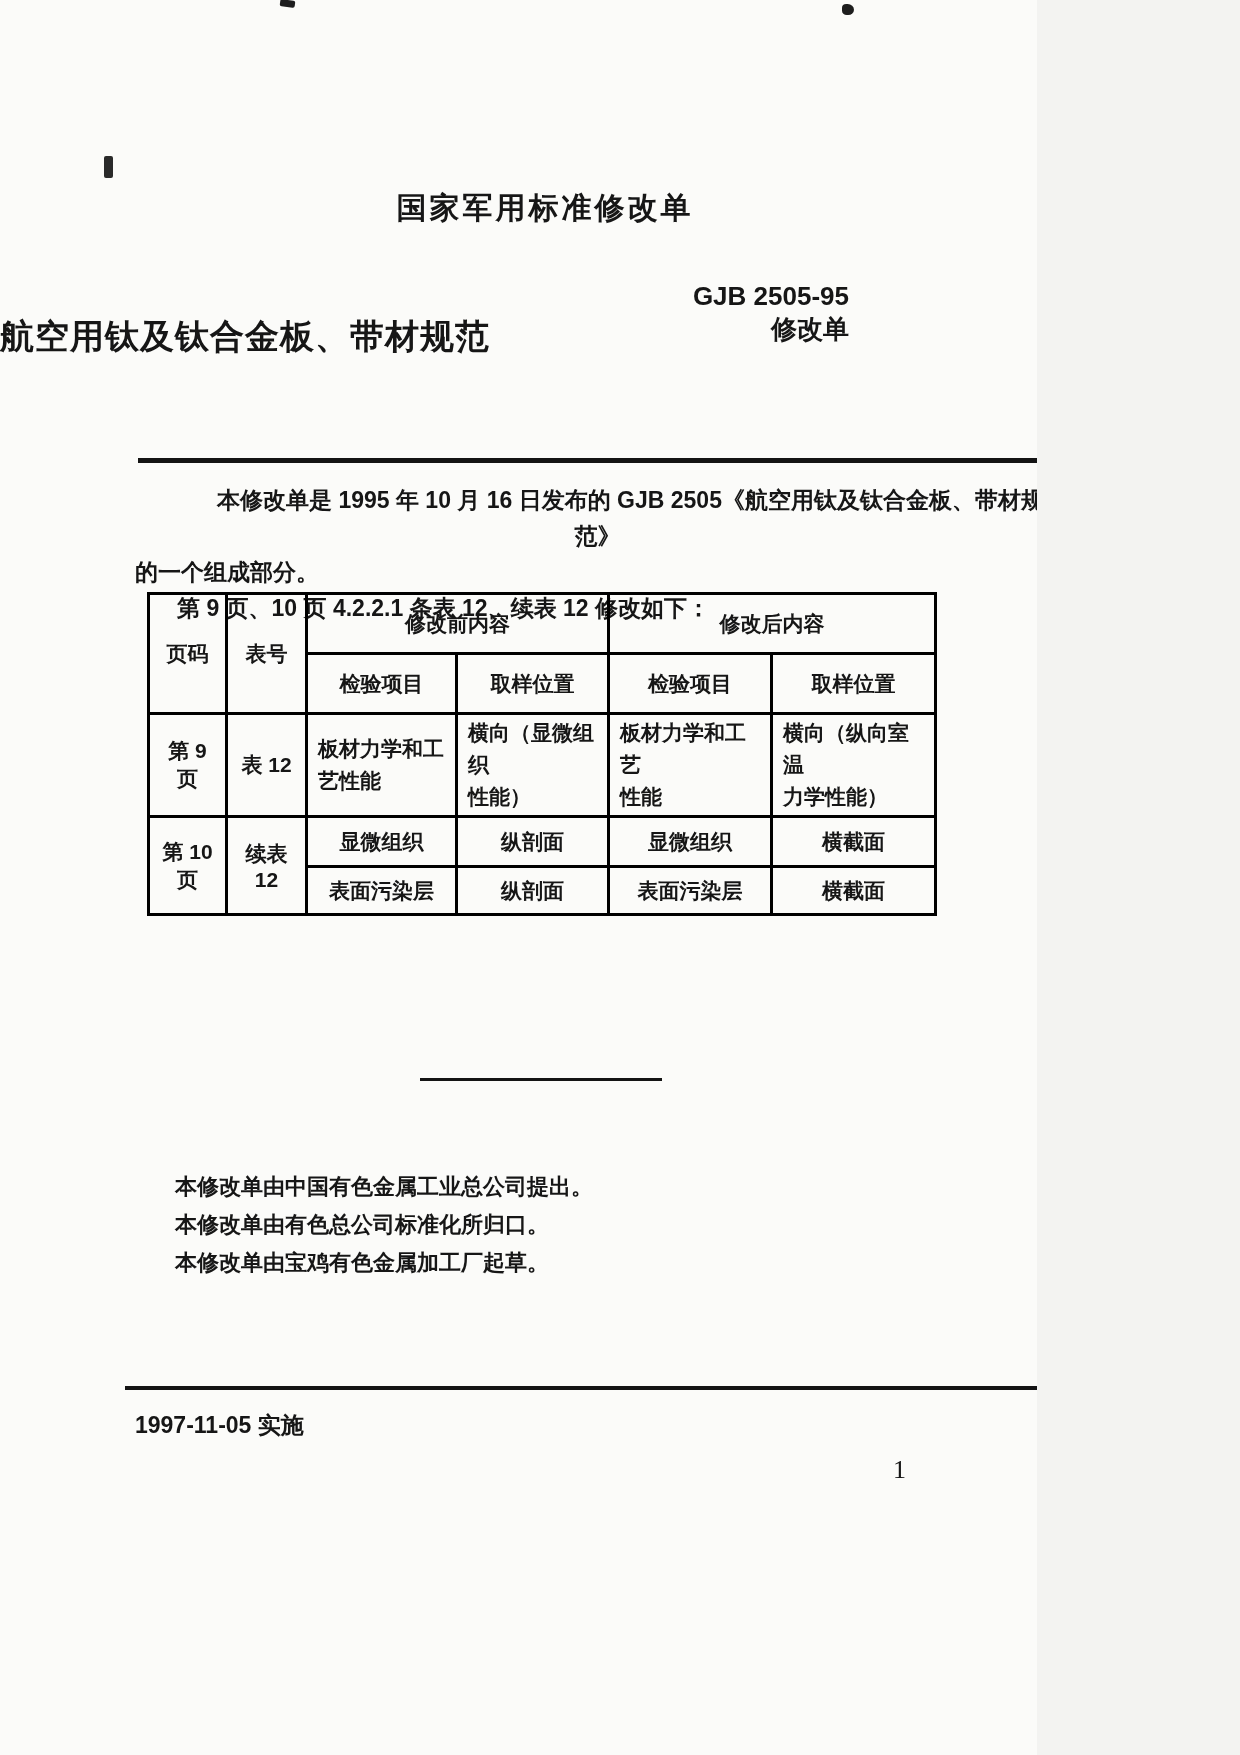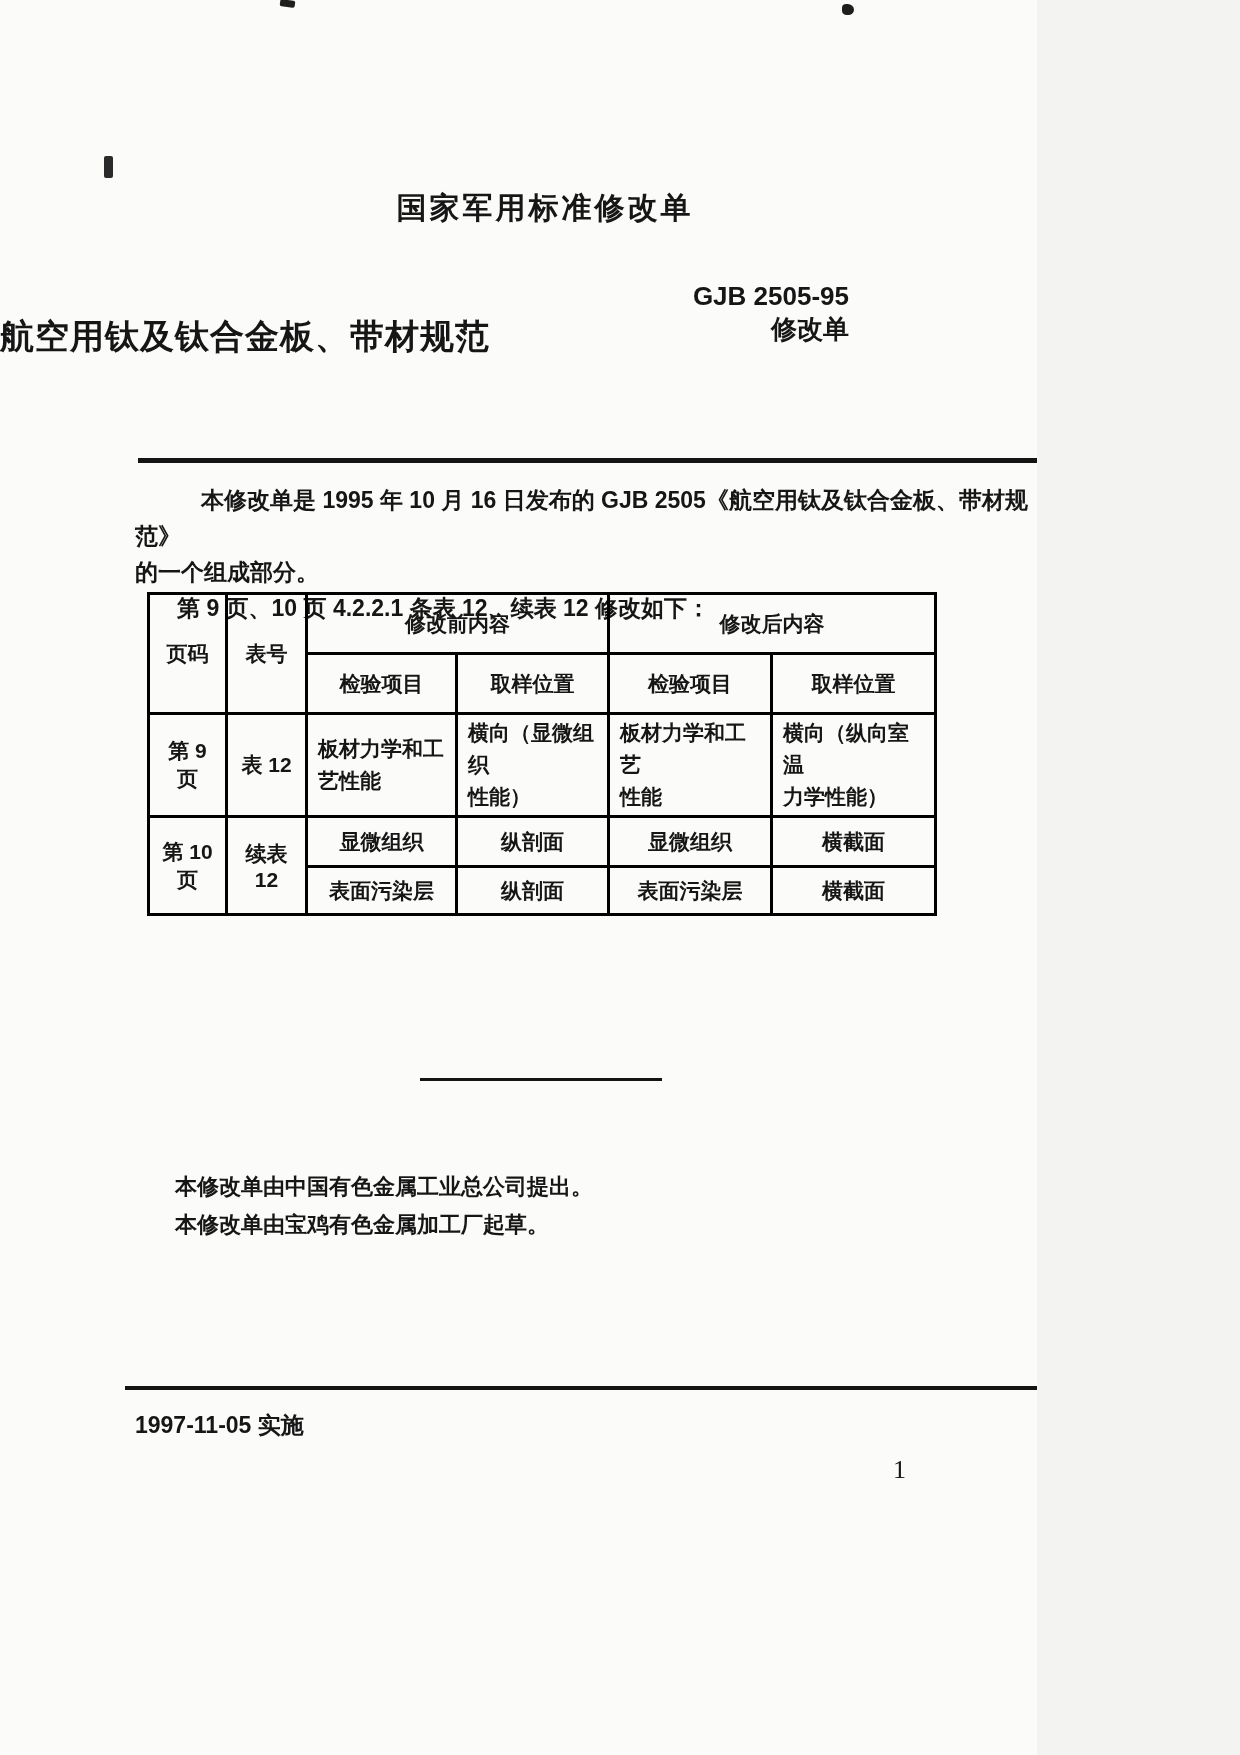--- a/index.html
+++ b/index.html
@@ -34,21 +34,21 @@
   .rule { position: absolute; background: #141414; }
   .rule-top    { left: 138px; top: 458px; width: 915px; height: 5px; }
   .rule-mid    { left: 420px; top: 1078px; width: 242px; height: 3px; }
   .rule-bottom { left: 125px; top: 1386px; width: 932px; height: 4px; }
 
   .intro {
     position: absolute; left: 135px; top: 482px; width: 925px;
     font-size: 23px; font-weight: 700; line-height: 36px;
   }
   .intro p { margin: 0; }
-  .indent-big { text-indent: 66px; }
+  .indent-big { text-indent: 66px; text-align: center; }
   .indent-sm  { text-indent: 42px; }
 
   table.mod-table {
     position: absolute; left: 147px; top: 592px;
     width: 787px; height: 296px;
     border-collapse: collapse; table-layout: fixed;
     font-size: 21px; font-weight: 700;
   }
   .mod-table td {
     border: 3px solid #000000;
@@ -152,20 +152,21 @@
         <td>表面污染层</td>
         <td>横截面</td>
       </tr>
     </tbody>
   </table>
 
   <div class="rule rule-mid"></div>
 
   <ul class="notes">
     <li>本修改单由中国有色金属工业总公司提出。</li>
+    <li>本修改单由有色总公司标准化所归口。</li>
     <li>本修改单由宝鸡有色金属加工厂起草。</li>
   </ul>
 
   <div class="rule rule-bottom"></div>
 
   <div class="footer-row">
     <span>1997-11-05 实施</span>
   </div>
 
   <div class="page-number">1</div>

